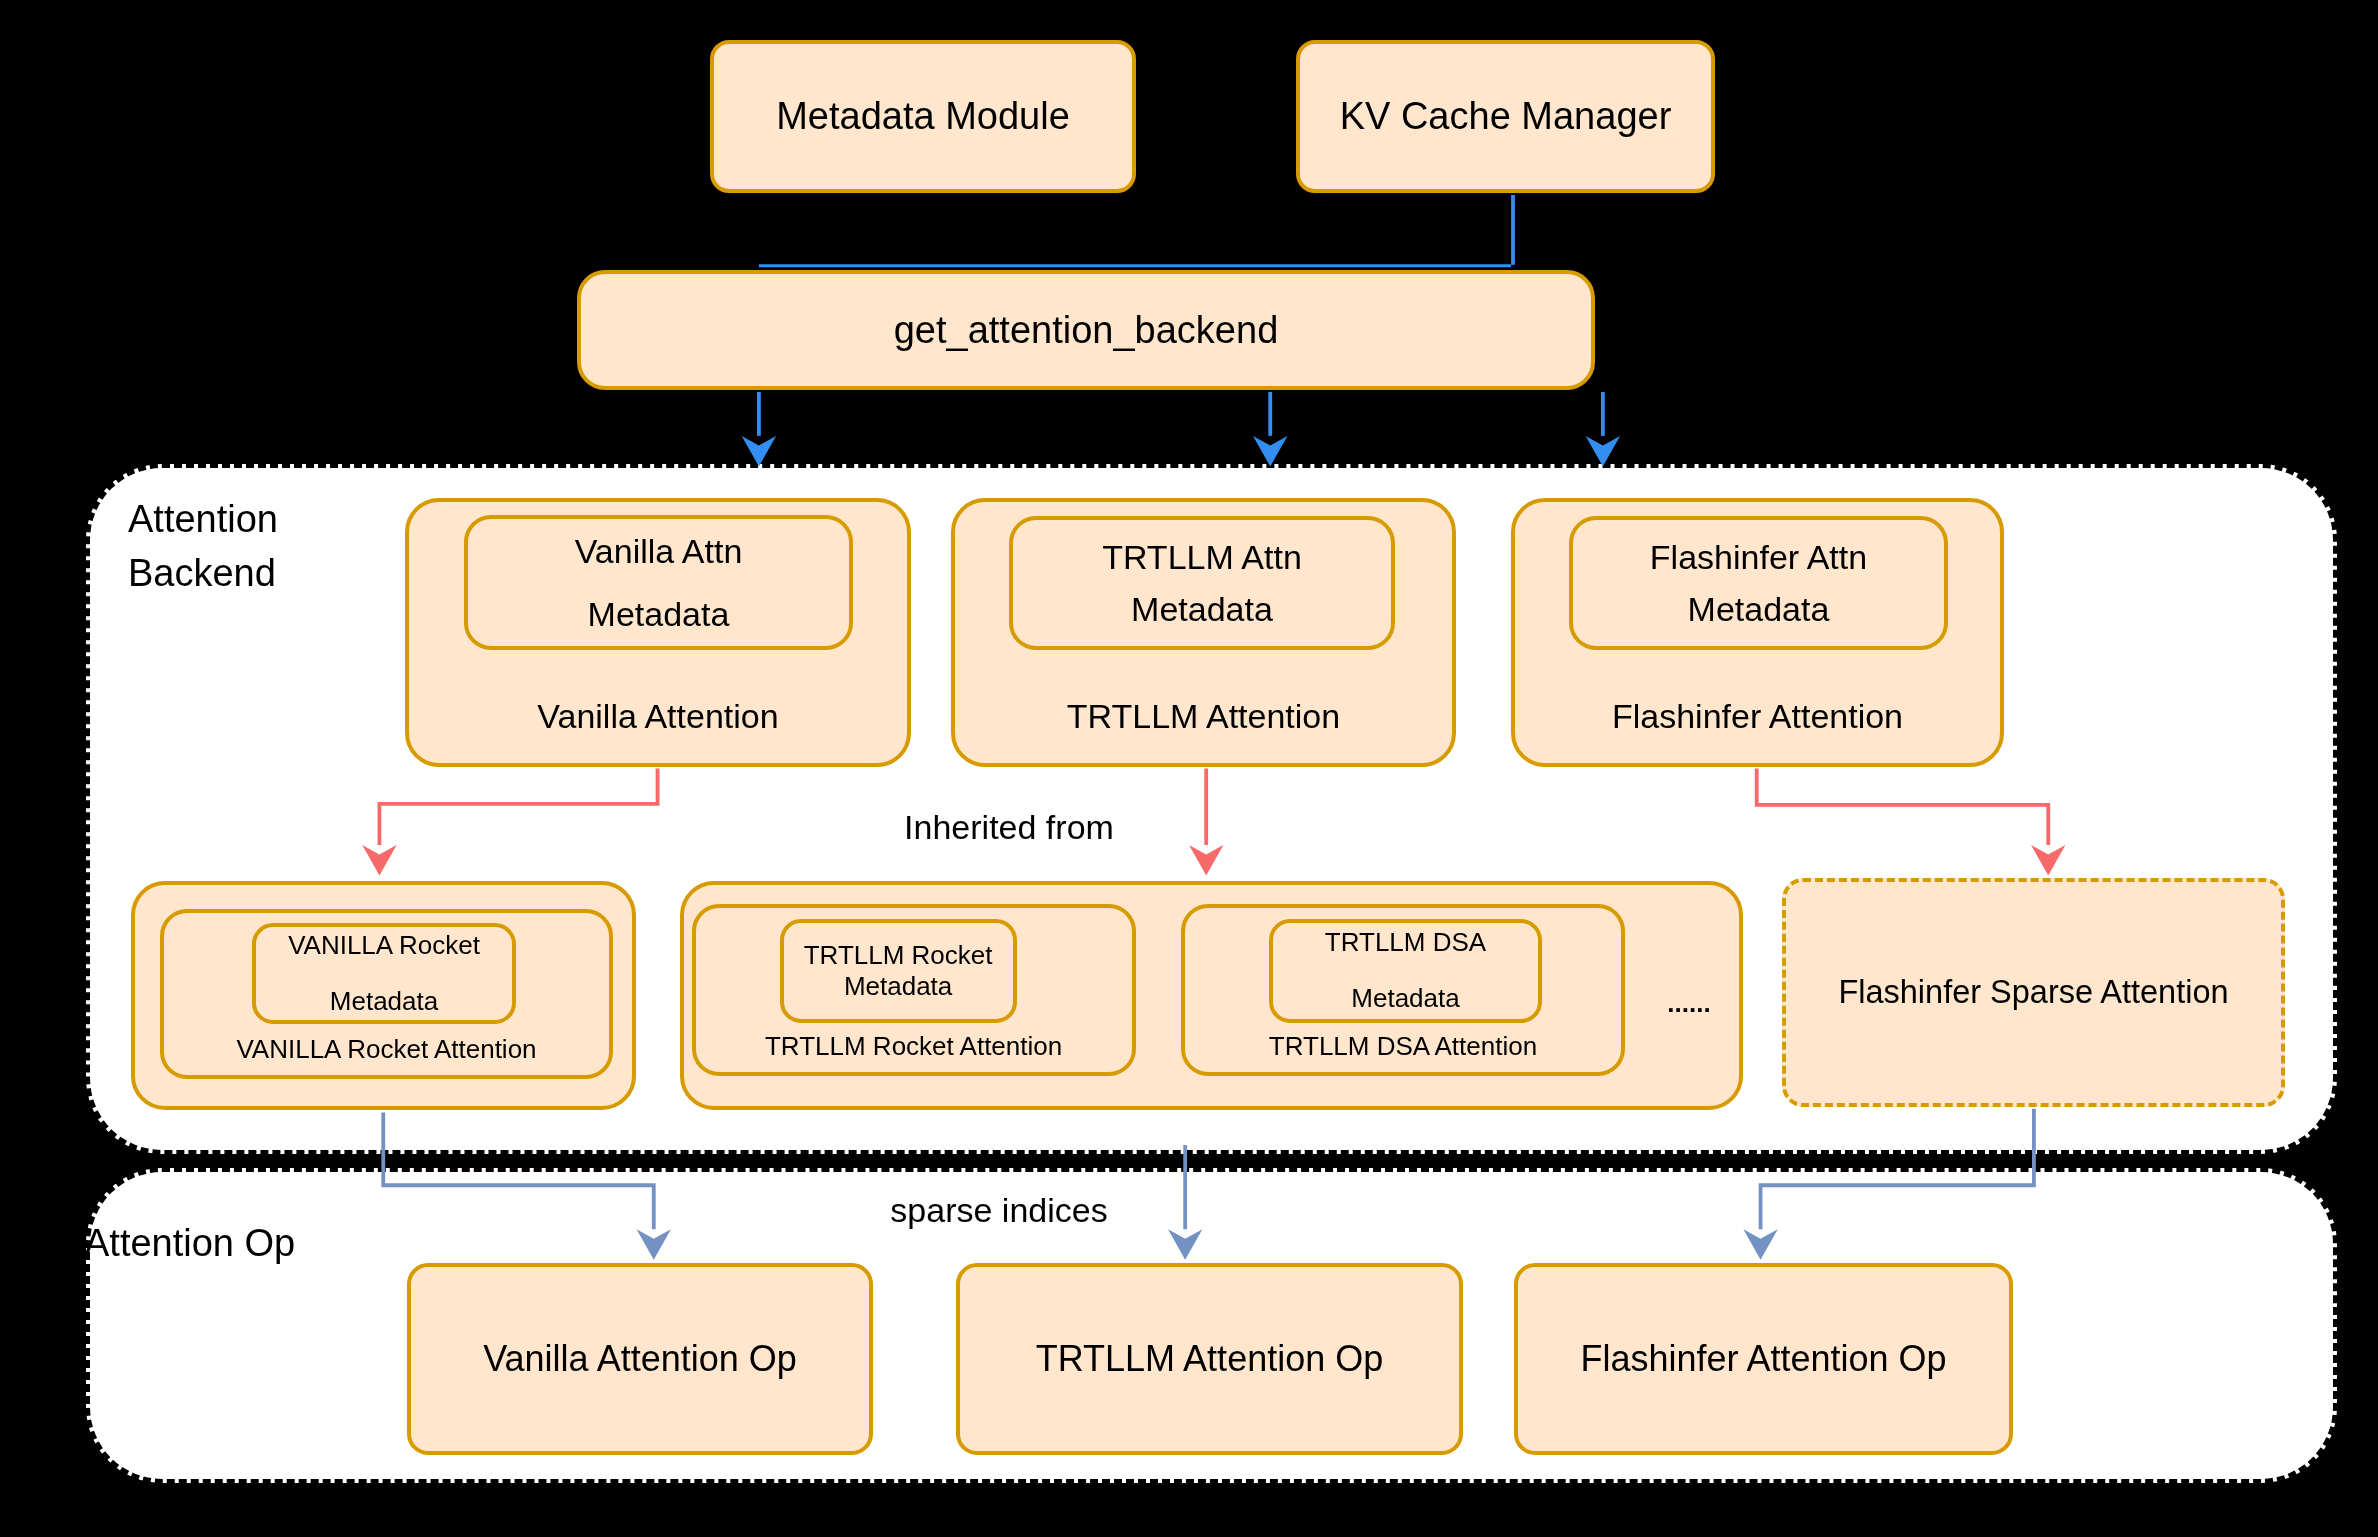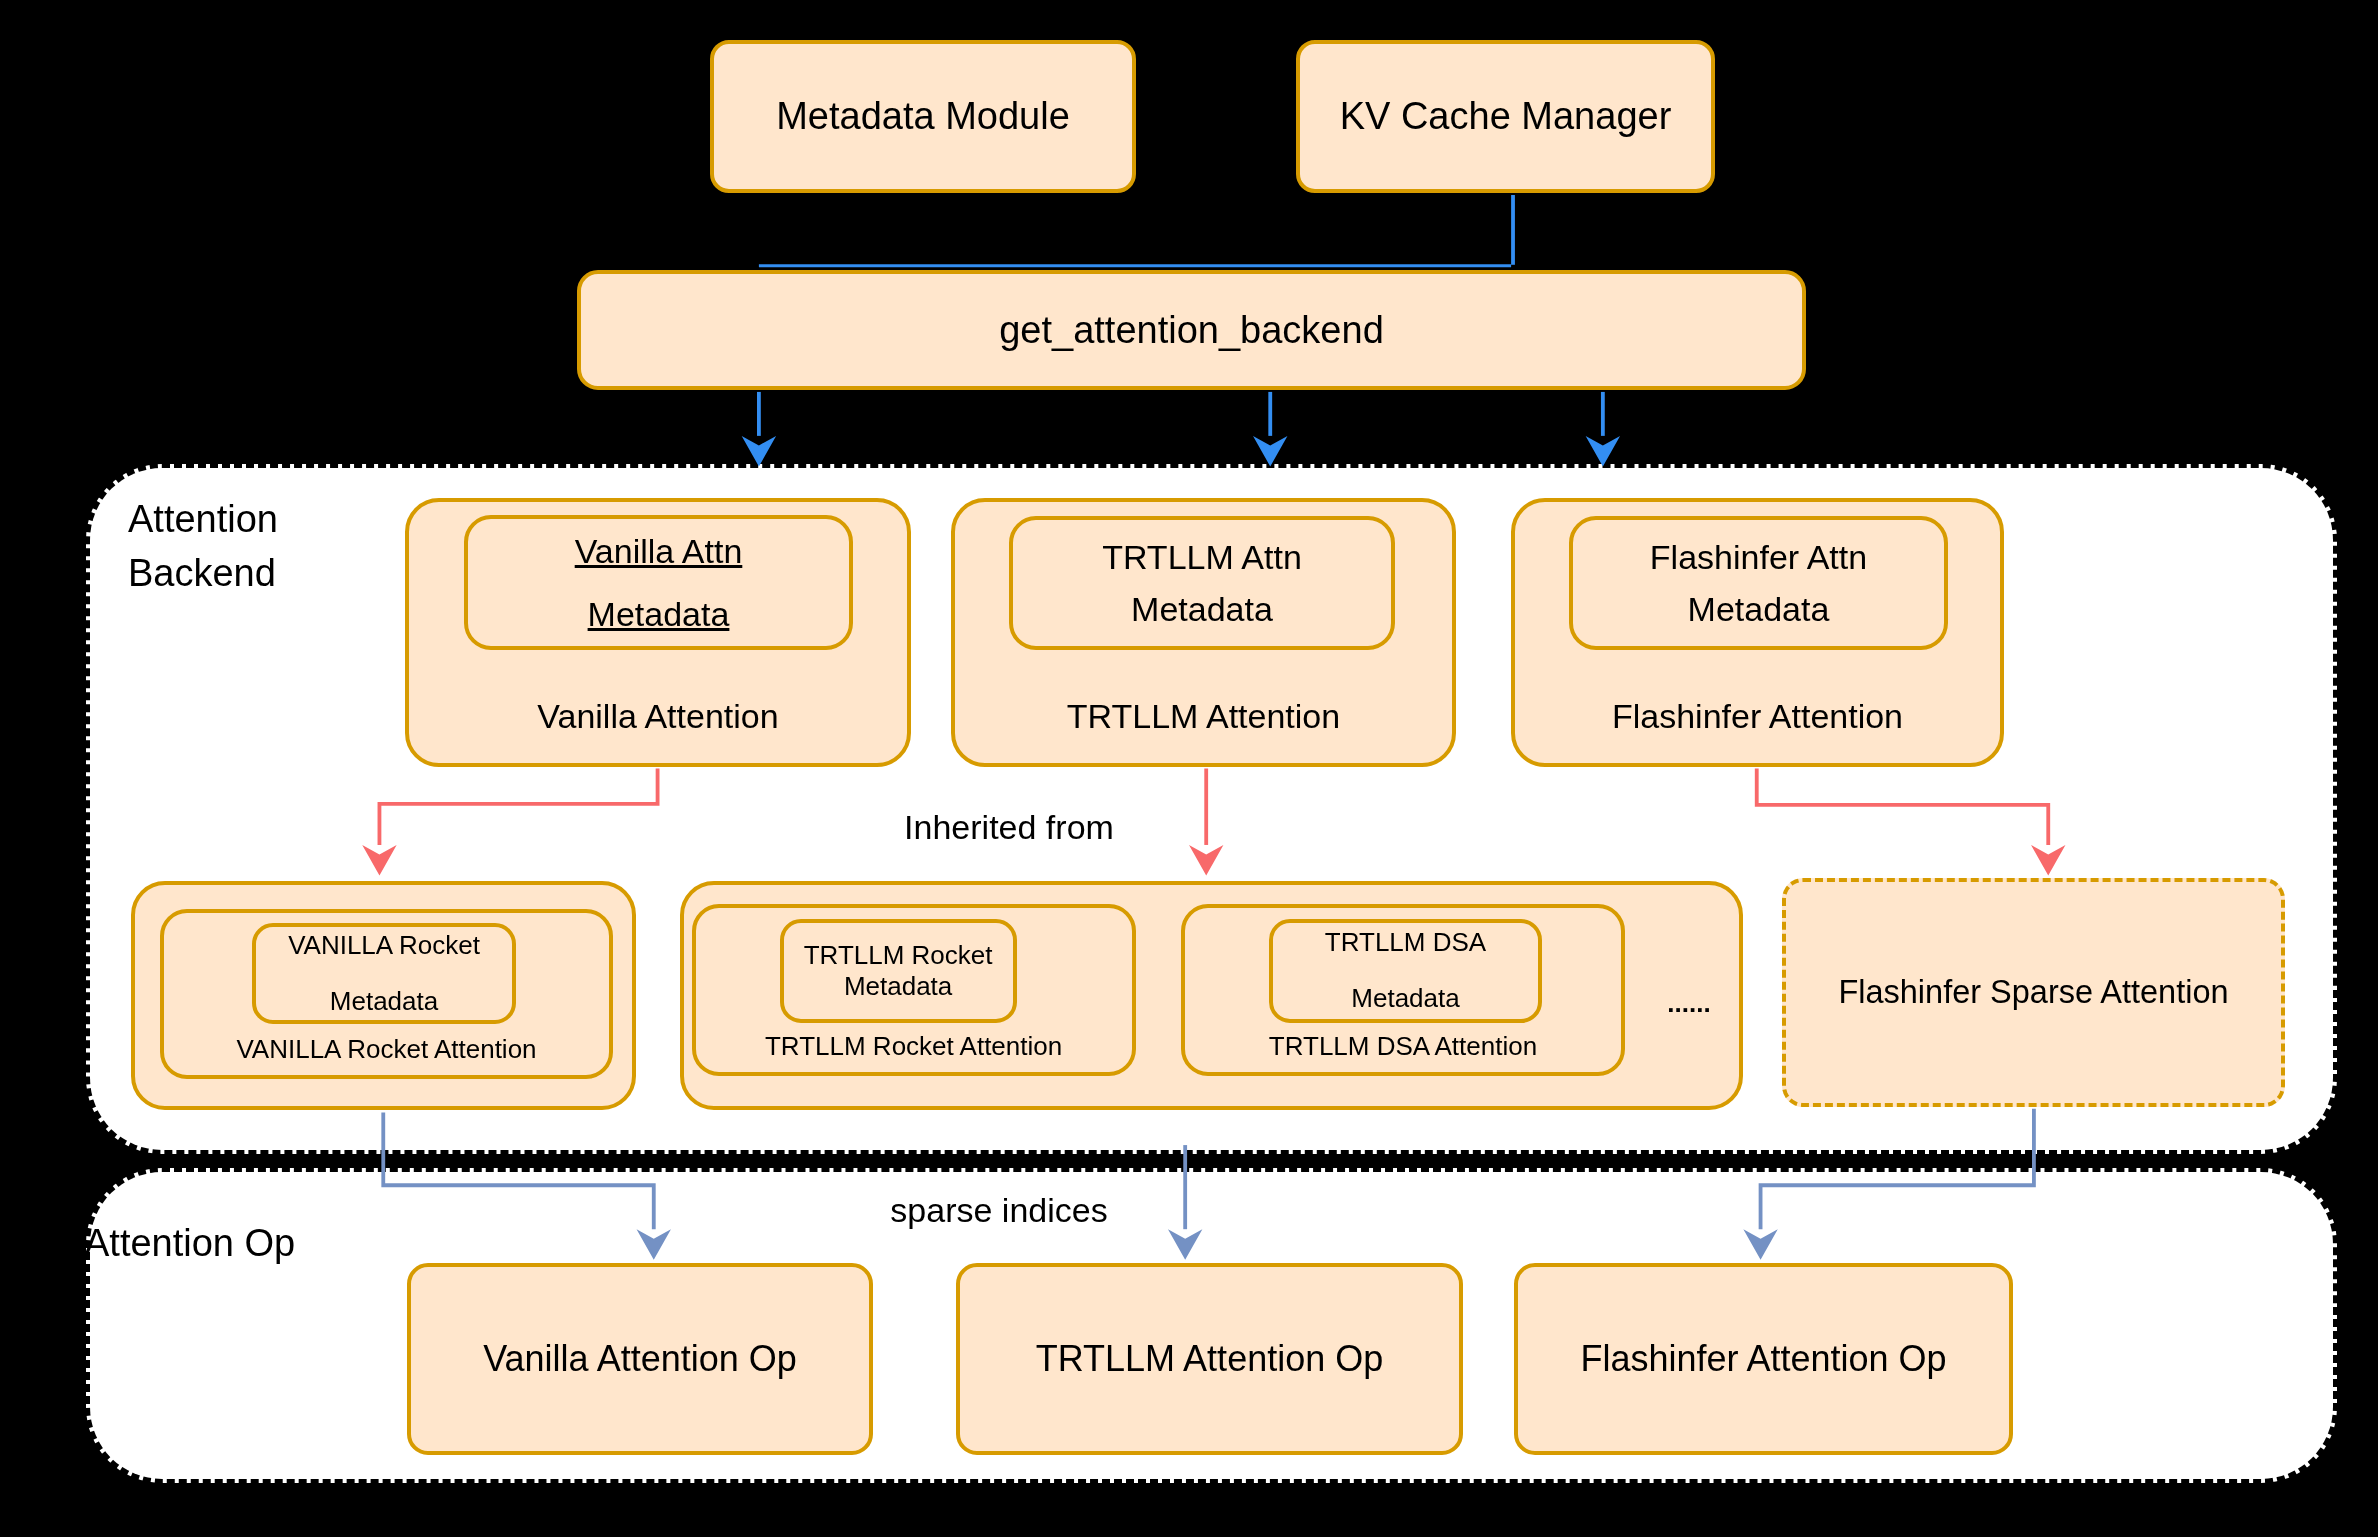--- a/index.html
+++ b/index.html
@@ -37,33 +37,33 @@
 <body>
 
 <div id="page">
 
   <div class="box r20 center f40" style="left:710px;top:40px;width:426px;height:153px;">
     <span>Metadata Module</span>
   </div>
   <div class="box r20 center f40" style="left:1296px;top:40px;width:419px;height:153px;">
     <span>KV Cache Manager</span>
   </div>
-  <div class="box r22 center f40" style="left:577px;top:270px;width:1229px;height:120px;">
+  <div class="box r22 center f40" style="left:577px;top:270px;width:1018px;height:120px;border-radius:28px;">
     <span>get_attention_backend</span>
   </div>
 
   <div class="region" style="left:86px;top:464px;width:2251px;height:690px;"></div>
 
   <div class="region-label" style="left:128px;top:492px;">
     <div>Attention</div>
     <div>Backend</div>
   </div>
 
   <div class="box r36" style="left:405px;top:498px;width:506px;height:269px;">
-    <div class="box r28 col f36" style="left:55px;top:13.4px;width:389px;height:135px;row-gap:24px;text-decoration:underline;">
+    <div class="box r28 col f36" style="left:55px;top:13.4px;width:389px;height:135px;row-gap:24px;">
       <div>Vanilla Attn</div>
       <div>Metadata</div>
     </div>
     <div class="node-label f36" style="bottom:27px;">Vanilla Attention</div>
   </div>
 
   <div class="box r36" style="left:951px;top:498px;width:505px;height:269px;">
     <div class="box r28 col f36" style="left:54px;top:14.3px;width:386px;height:134px;row-gap:13.4px;">
       <div>TRTLLM Attn</div>
       <div>Metadata</div>

